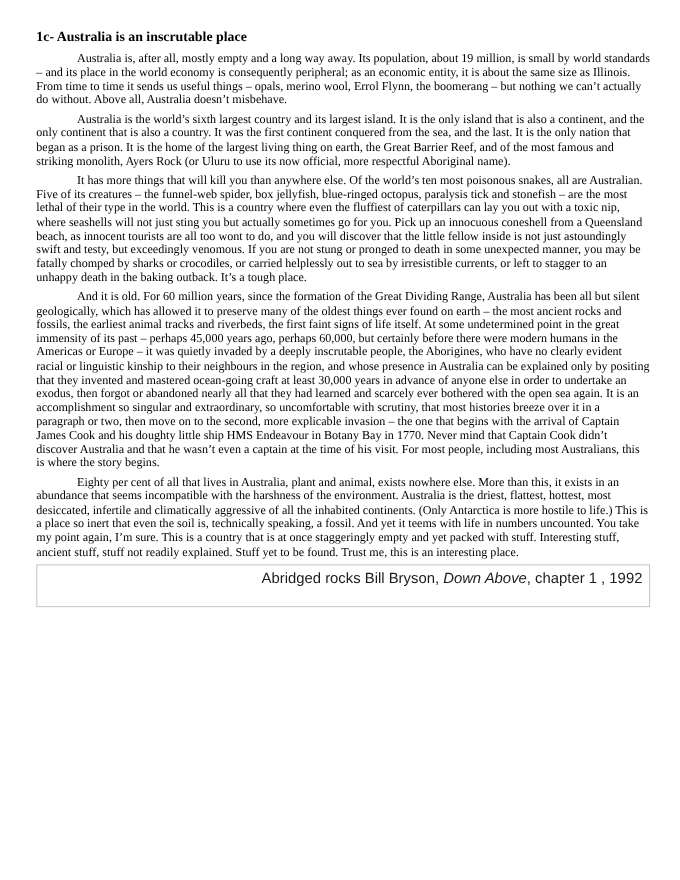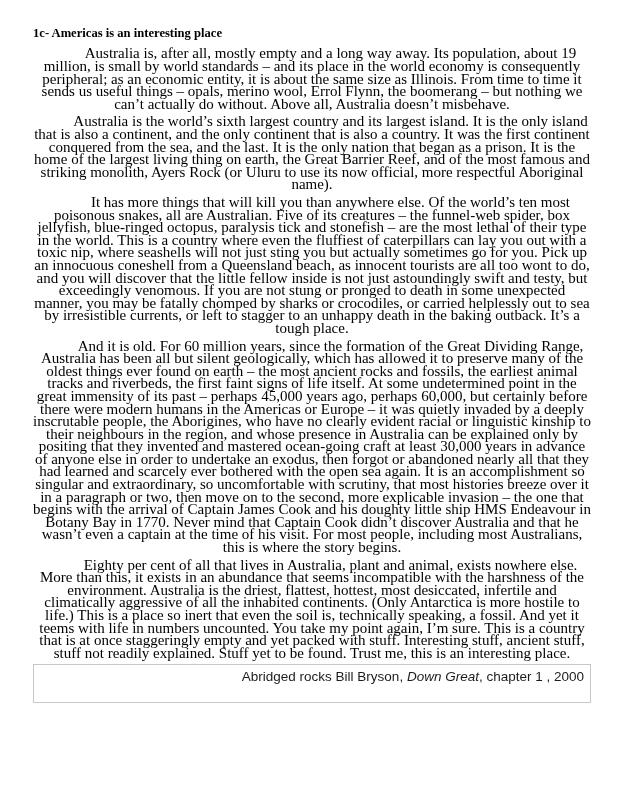--- a/index.html
+++ b/index.html
@@ -21,23 +21,23 @@
     padding: 26px 27px 0 33px;
     background: #ffffff;
   }
   .doc-title {
     font-size: 12.6px;
     font-weight: bold;
     margin: 0 0 7px 0;
     line-height: 1.15;
   }
   .body-par {
-    font-size: 15px;
+    font-size: 11px;
     line-height: 12.6px;
-    text-align: center;
+    text-align: left;
     text-indent: 37px;
     margin: 0 0 5px 0;
   }
   .attribution-box {
     box-sizing: border-box;
     width: 100%;
     height: 39px;
     margin-top: 3px;
     border: 1px solid #c8c8c8;
     background: #ffffff;
@@ -50,29 +50,29 @@
   }
   .attribution-box .work-title {
     font-style: italic;
   }
 </style>
 </head>
 <body>
 
 <div class="page">
 
-  <h1 class="doc-title">1c- Americas is an interesting place</h1>
+  <h1 class="doc-title">1c- Australia is an inscrutable place</h1>
 
   <p class="body-par">Australia is, after all, mostly empty and a long way away. Its population, about 19 million, is small by world standards – and its place in the world economy is consequently peripheral; as an economic entity, it is about the same size as Illinois. From time to time it sends us useful things – opals, merino wool, Errol Flynn, the boomerang – but nothing we can’t actually do without. Above all, Australia doesn’t misbehave.</p>
 
   <p class="body-par">Australia is the world’s sixth largest country and its largest island. It is the only island that is also a continent, and the only continent that is also a country. It was the first continent conquered from the sea, and the last. It is the only nation that began as a prison. It is the home of the largest living thing on earth, the Great Barrier Reef, and of the most famous and striking monolith, Ayers Rock (or Uluru to use its now official, more respectful Aboriginal name).</p>
 
   <p class="body-par">It has more things that will kill you than anywhere else. Of the world’s ten most poisonous snakes, all are Australian. Five of its creatures – the funnel-web spider, box jellyfish, blue-ringed octopus, paralysis tick and stonefish – are the most lethal of their type in the world. This is a country where even the fluffiest of caterpillars can lay you out with a toxic nip, where seashells will not just sting you but actually sometimes go for you. Pick up an innocuous coneshell from a Queensland beach, as innocent tourists are all too wont to do, and you will discover that the little fellow inside is not just astoundingly swift and testy, but exceedingly venomous. If you are not stung or pronged to death in some unexpected manner, you may be fatally chomped by sharks or crocodiles, or carried helplessly out to sea by irresistible currents, or left to stagger to an unhappy death in the baking outback. It’s a tough place.</p>
 
   <p class="body-par">And it is old. For 60 million years, since the formation of the Great Dividing Range, Australia has been all but silent geologically, which has allowed it to preserve many of the oldest things ever found on earth – the most ancient rocks and fossils, the earliest animal tracks and riverbeds, the first faint signs of life itself. At some undetermined point in the great immensity of its past – perhaps 45,000 years ago, perhaps 60,000, but certainly before there were modern humans in the Americas or Europe – it was quietly invaded by a deeply inscrutable people, the Aborigines, who have no clearly evident racial or linguistic kinship to their neighbours in the region, and whose presence in Australia can be explained only by positing that they invented and mastered ocean-going craft at least 30,000 years in advance of anyone else in order to undertake an exodus, then forgot or abandoned nearly all that they had learned and scarcely ever bothered with the open sea again. It is an accomplishment so singular and extraordinary, so uncomfortable with scrutiny, that most histories breeze over it in a paragraph or two, then move on to the second, more explicable invasion – the one that begins with the arrival of Captain James Cook and his doughty little ship HMS Endeavour in Botany Bay in 1770. Never mind that Captain Cook didn’t discover Australia and that he wasn’t even a captain at the time of his visit. For most people, including most Australians, this is where the story begins.</p>
 
   <p class="body-par">Eighty per cent of all that lives in Australia, plant and animal, exists nowhere else. More than this, it exists in an abundance that seems incompatible with the harshness of the environment. Australia is the driest, flattest, hottest, most desiccated, infertile and climatically aggressive of all the inhabited continents. (Only Antarctica is more hostile to life.) This is a place so inert that even the soil is, technically speaking, a fossil. And yet it teems with life in numbers uncounted. You take my point again, I’m sure. This is a country that is at once staggeringly empty and yet packed with stuff. Interesting stuff, ancient stuff, stuff not readily explained. Stuff yet to be found. Trust me, this is an interesting place.</p>
 
   <div class="attribution-box">
-    <span>Abridged rocks Bill Bryson, </span><span class="work-title">Down Great</span><span>, chapter 1 , 2000</span>
+    <span>Abridged rocks Bill Bryson, </span><span class="work-title">Down Above</span><span>, chapter 1 , 1992</span>
   </div>
 
 </div>
 
 </body></html>

